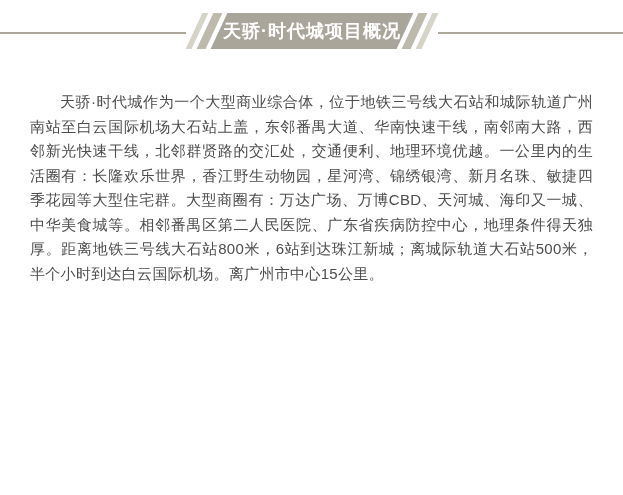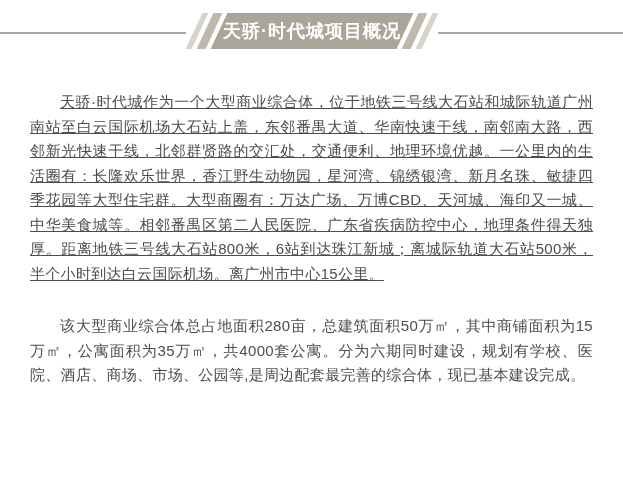--- a/index.html
+++ b/index.html
@@ -77,21 +77,20 @@
     line-height: 24.5px;
     letter-spacing: 0.3px;
   }
   .content p {
     margin: 0;
     text-indent: 2em;
     text-align: justify;
   }
   .content p.para-gap {
     margin-bottom: 28px;
-    text-decoration: underline;
   }
 </style>
 </head>
 <body>
 
 <div class="page">
 
   <div class="hero">
     <div class="hero-line"></div>
     <div class="ribbon">
@@ -100,16 +99,15 @@
       <div class="skew band">
         <div class="band-title">天骄·时代城项目概况</div>
       </div>
       <div class="skew stripe-mid"></div>
       <div class="skew stripe-light"></div>
     </div>
   </div>
 
   <div class="content">
     <p class="para-gap">天骄·时代城作为一个大型商业综合体，位于地铁三号线大石站和城际轨道广州南站至白云国际机场大石站上盖，东邻番禺大道、华南快速干线，南邻南大路，西邻新光快速干线，北邻群贤路的交汇处，交通便利、地理环境优越。一公里内的生活圈有：长隆欢乐世界，香江野生动物园，星河湾、锦绣银湾、新月名珠、敏捷四季花园等大型住宅群。大型商圈有：万达广场、万博CBD、天河城、海印又一城、中华美食城等。相邻番禺区第二人民医院、广东省疾病防控中心，地理条件得天独厚。距离地铁三号线大石站800米，6站到达珠江新城；离城际轨道大石站500米，半个小时到达白云国际机场。离广州市中心15公里。</p>
-    <p>该大型商业综合体总占地面积280亩，总建筑面积50万㎡，其中商铺面积为15万㎡，公寓面积为35万㎡，共4000套公寓。分为六期同时建设，规划有学校、医院、酒店、商场、市场、公园等,是周边配套最完善的综合体，现已基本建设完成。</p>
   </div>
 
 </div>
 
 </body></html>

